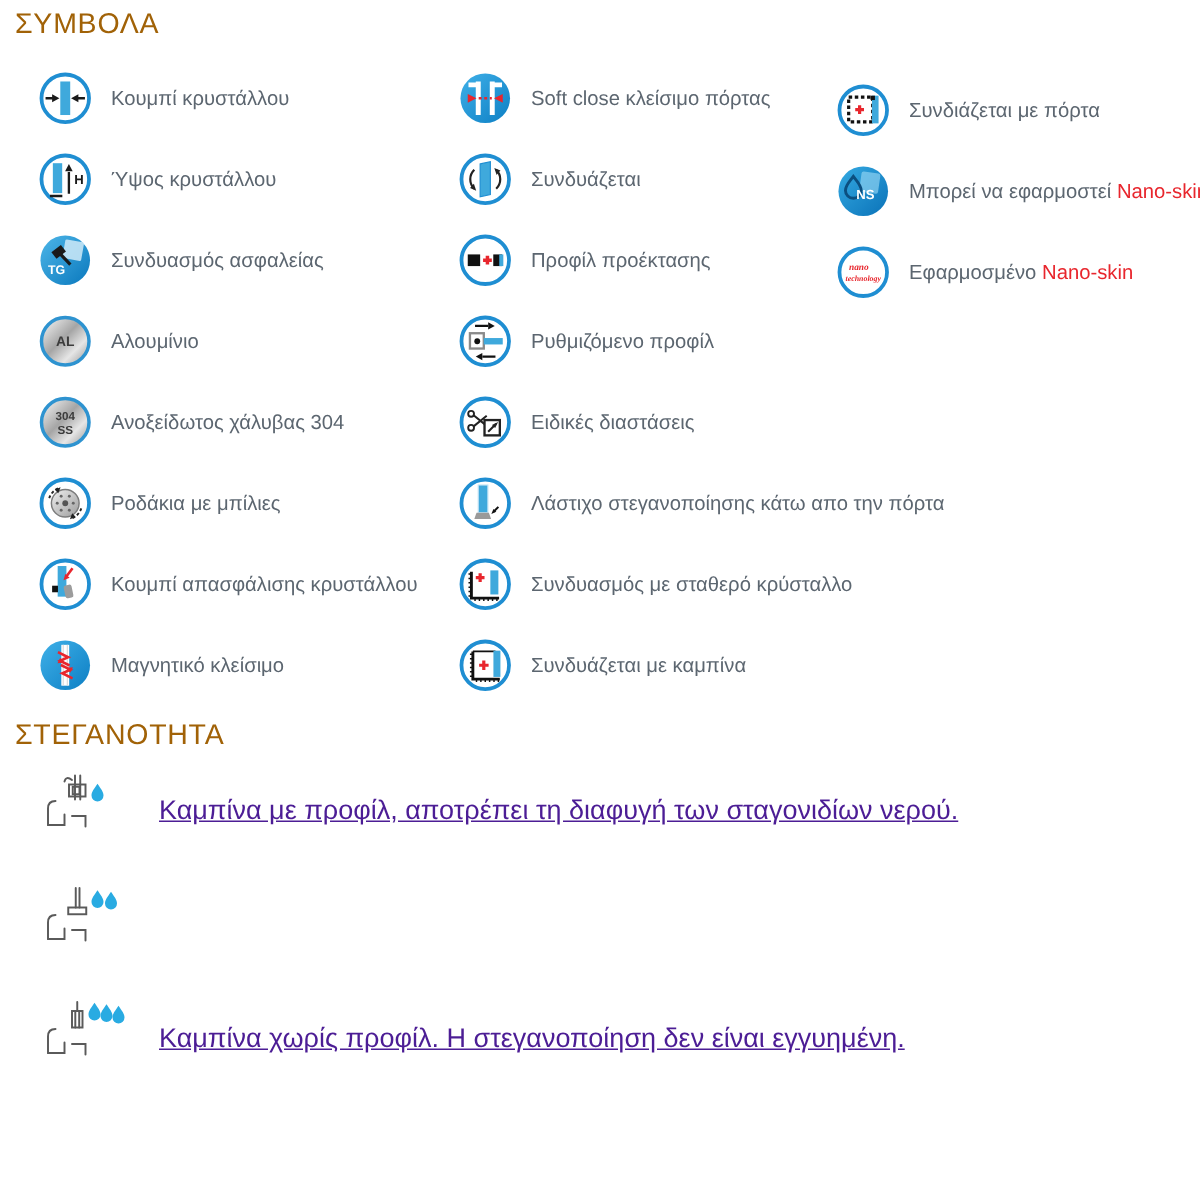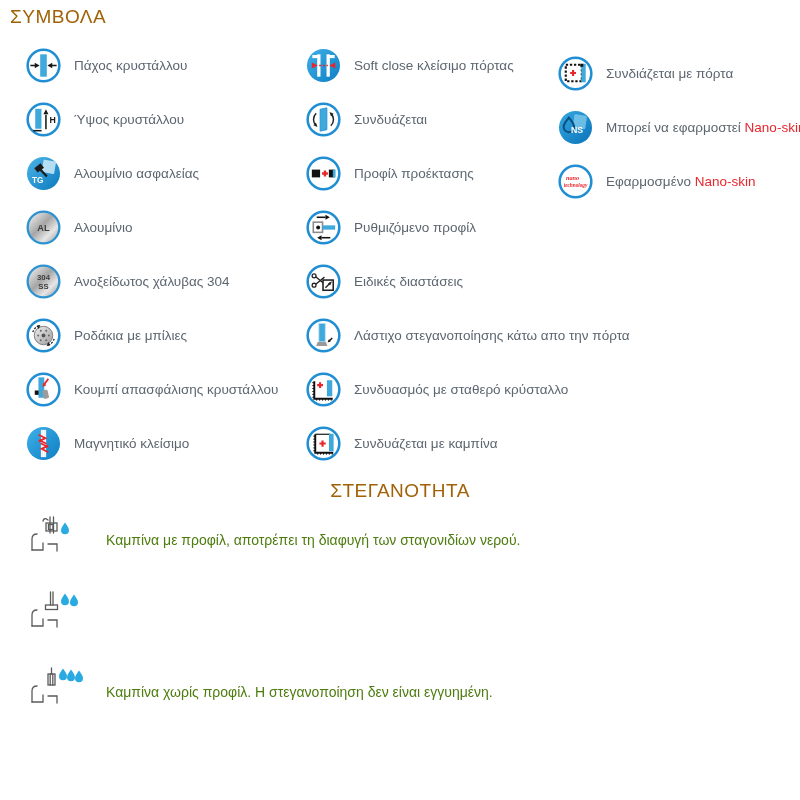--- a/index.html
+++ b/index.html
@@ -16,46 +16,46 @@
     display:grid;grid-template-columns:280px 252px auto;
     padding:8px 0 0 16px;align-items:start;
   }
   .sym-col{display:flex;flex-direction:column;}
   .sym-col.col3{padding-top:8px;}
   .sym-row{display:flex;align-items:center;height:54px;white-space:nowrap;}
   .sym-icon{width:35px;height:35px;flex:0 0 35px;margin-right:13px;}
   .sym-icon svg{display:block;width:35px;height:35px;}
   .sym-label{font-size:13.5px;color:#5c6670;}
   .hl{color:#e8262d;}
-  #sealing-section{margin-top:10px;text-align:center;}
+  #sealing-section{margin-top:10px;}
   .seal-rows{padding:10px 0 0 14px;}
   .seal-row{display:flex;align-items:center;margin-bottom:24px;}
   .seal-icon{width:68px;height:52px;flex:0 0 68px;margin-right:14px;}
   .seal-icon svg{display:block;width:68px;height:52px;}
-  .seal-label{font-size:14px;color:#4d7c0f;}
+  .seal-label{font-size:18px;color:#4c1d95;text-decoration:underline;}
 </style>
 </head>
 <body>
 
 <div class="page">
   <h1 class="section-title">ΣΥΜΒΟΛΑ</h1>
   <div id="symbols-grid">
     <div class="sym-col col1">
         <div class="sym-row">
           <span class="sym-icon">
             <svg viewBox="0 0 36 36">
               <circle cx="18" cy="18" r="16.3" fill="#fff" stroke="#1f8ed2" stroke-width="2.6"></circle>
               <rect x="14.6" y="6.5" width="6.8" height="23" fill="#3fa9dc"></rect>
               <path d="M4.5 18 H9.5" stroke="#1a1a1a" stroke-width="1.6"></path>
               <path d="M14 18 l-5 -2.8 v5.6 Z" fill="#1a1a1a"></path>
               <path d="M31.5 18 H26.5" stroke="#1a1a1a" stroke-width="1.6"></path>
               <path d="M22 18 l5 -2.8 v5.6 Z" fill="#1a1a1a"></path>
             </svg>
           </span>
-          <span class="sym-label">Πάχος κρυστάλλου</span>
+          <span class="sym-label">Κουμπί κρυστάλλου</span>
         </div>
         <div class="sym-row">
           <span class="sym-icon">
             <svg viewBox="0 0 36 36">
               <circle cx="18" cy="18" r="16.3" fill="#fff" stroke="#1f8ed2" stroke-width="2.6"></circle>
               <rect x="9.5" y="7" width="6.4" height="20.5" fill="#3fa9dc"></rect>
               <path d="M7.5 29.5 h8.5" stroke="#1a1a1a" stroke-width="1.6"></path>
               <path d="M20.5 28 V13" stroke="#1a1a1a" stroke-width="1.6"></path>
               <path d="M20.5 7.5 l-2.6 5 h5.2 Z" fill="#1a1a1a"></path>
               <text x="27.5" y="21.5" font-size="9" font-weight="bold" fill="#1a1a1a" text-anchor="middle" font-family="Liberation Sans, sans-serif">H</text>
@@ -72,21 +72,21 @@
                   <stop offset="1" stop-color="#0a78bd"></stop>
                 </linearGradient>
               </defs>
               <circle cx="18" cy="18" r="17" fill="url(#gTG)"></circle>
               <rect x="17" y="4.5" width="13" height="13" rx="1" fill="#cfeaf8" opacity="0.85" transform="rotate(10 23 11)"></rect>
               <path d="M8.5 12.5 l6.5 -5 3.5 4.5 -6.5 5 Z" fill="#1a1a1a"></path>
               <path d="M13.5 12.5 L21.5 21" stroke="#1a1a1a" stroke-width="2.2"></path>
               <text x="12" y="27.5" font-size="8.5" font-weight="bold" fill="#fff" text-anchor="middle" font-family="Liberation Sans, sans-serif">TG</text>
             </svg>
           </span>
-          <span class="sym-label">Αλουμίνιο ασφαλείας</span>
+          <span class="sym-label">Συνδυασμός ασφαλείας</span>
         </div>
         <div class="sym-row">
           <span class="sym-icon">
             <svg viewBox="0 0 36 36">
               <defs>
                 <linearGradient id="gAL" x1="0" y1="0" x2="1" y2="1">
                   <stop offset="0" stop-color="#fdfdfd"></stop>
                   <stop offset="0.45" stop-color="#a5a5a5"></stop>
                   <stop offset="0.7" stop-color="#e6e6e6"></stop>
                   <stop offset="1" stop-color="#8f8f8f"></stop>

